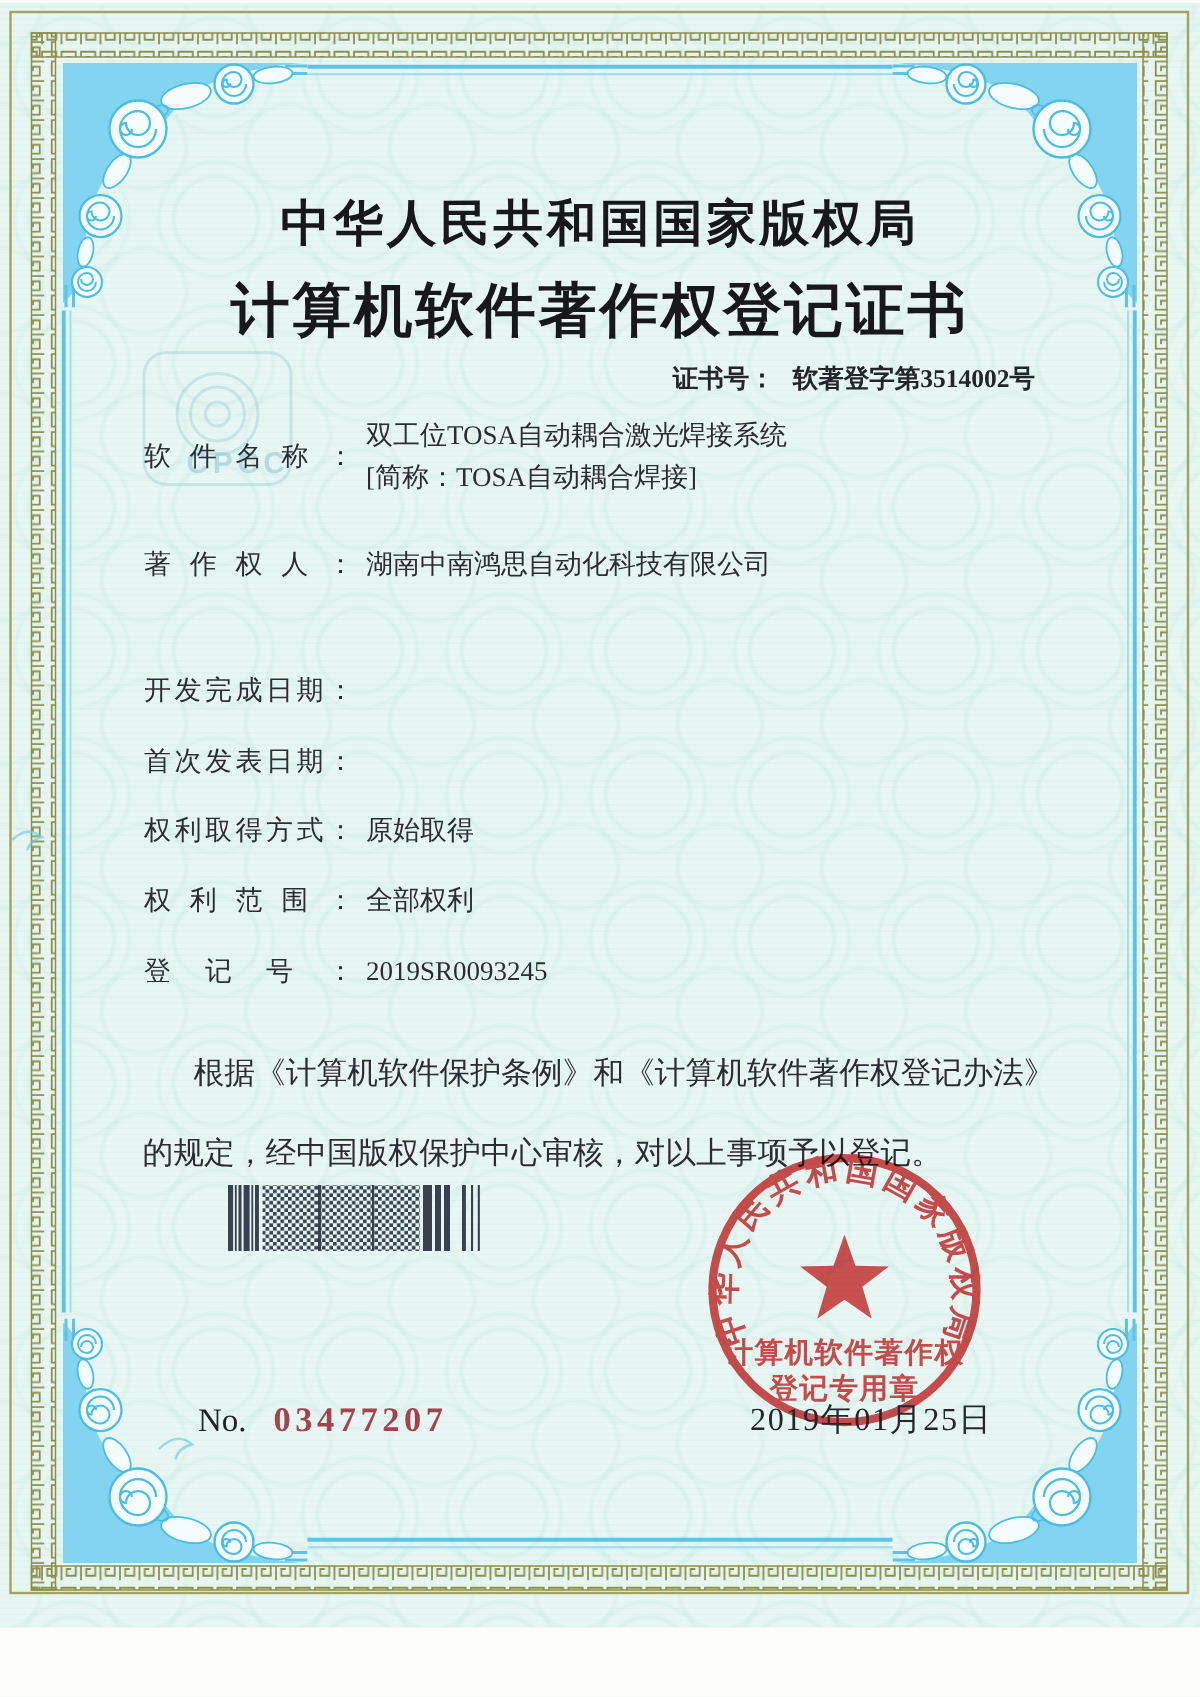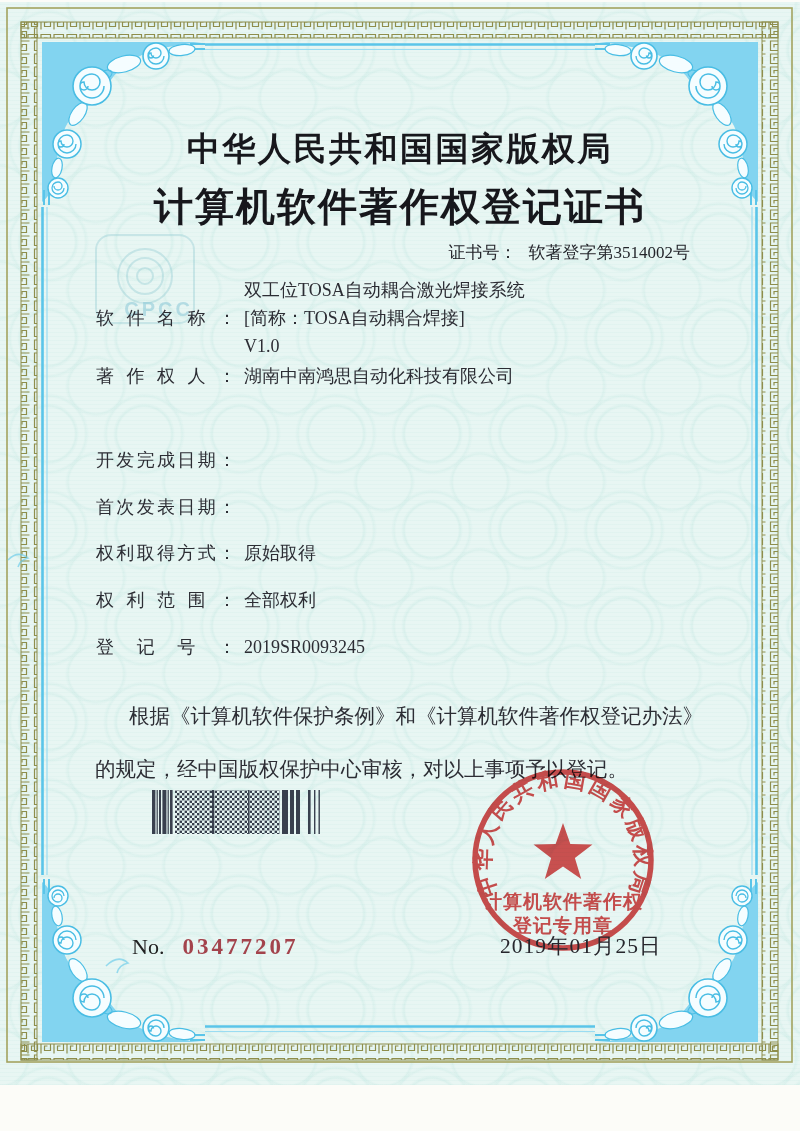--- a/index.html
+++ b/index.html
@@ -11,21 +11,21 @@
       radial-gradient(circle at 50% 50%, rgba(128,204,194,0) 26px, rgba(128,204,194,.13) 28px, rgba(128,204,194,0) 31px, rgba(128,204,194,0) 36px, rgba(128,204,194,.10) 38px, rgba(128,204,194,0) 41px),
       radial-gradient(circle at 50% 50%, rgba(128,204,194,0) 26px, rgba(128,204,194,.11) 28px, rgba(128,204,194,0) 31px),
       repeating-linear-gradient(0deg, rgba(140,210,200,.07) 0 1px, rgba(0,0,0,0) 1px 4px);
     background-size:96px 96px,96px 96px,auto;background-position:0 0,48px 48px,0 0;}
   .frame{position:absolute;left:0;top:0;}
   
   .title1{position:absolute;left:0;top:127px;width:800px;text-align:center;font-size:33px;
           font-weight:bold;letter-spacing:2.5px;color:#17171c;}
   .title2{position:absolute;left:0;top:180px;width:800px;text-align:center;font-size:39px;
           font-weight:bold;letter-spacing:2px;color:#17171c;}
-  .certno{position:absolute;top:241px;left:0;width:690px;text-align:right;font-size:17px;color:#24252b;}
+  .certno{position:absolute;top:241px;left:0;width:690px;text-align:right;font-size:17px;color:#24252b;font-weight:bold;}
   .certno .val{margin-left:12px;}
   
   .row{position:absolute;left:96px;font-size:18px;display:flex;align-items:center;}
   .flabel{display:inline-block;width:140px;text-align:justify;text-align-last:justify;
           text-justify:inter-character;color:#2c2d34;flex:0 0 140px;}
   .fvalue{margin-left:8px;color:#2c2d34;font-family:Liberation Serif, serif;}
   .mline span{display:block;line-height:28px;}
   .statement{position:absolute;left:95px;top:690px;width:620px;font-size:20.5px;line-height:53px;
              text-indent:34px;color:#2c2d34;}
   
@@ -118,21 +118,20 @@
   <div class="title2">计算机软件著作权登记证书</div>
   <div class="certno">
     <span>证书号：</span><span class="val">软著登字第3514002号</span>
   </div>
 
   <div class="row" style="top:276px">
     <span class="flabel">软件名称：</span>
     <span class="fvalue mline">
       <span>双工位TOSA自动耦合激光焊接系统</span>
       <span>[简称：TOSA自动耦合焊接]</span>
-      <span>V1.0</span>
     </span>
   </div>
   <div class="row" style="top:364px">
     <span class="flabel">著作权人：</span>
     <span class="fvalue">湖南中南鸿思自动化科技有限公司</span>
   </div>
   <div class="row" style="top:448px">
     <span class="flabel">开发完成日期：</span>
   </div>
   <div class="row" style="top:495px">

